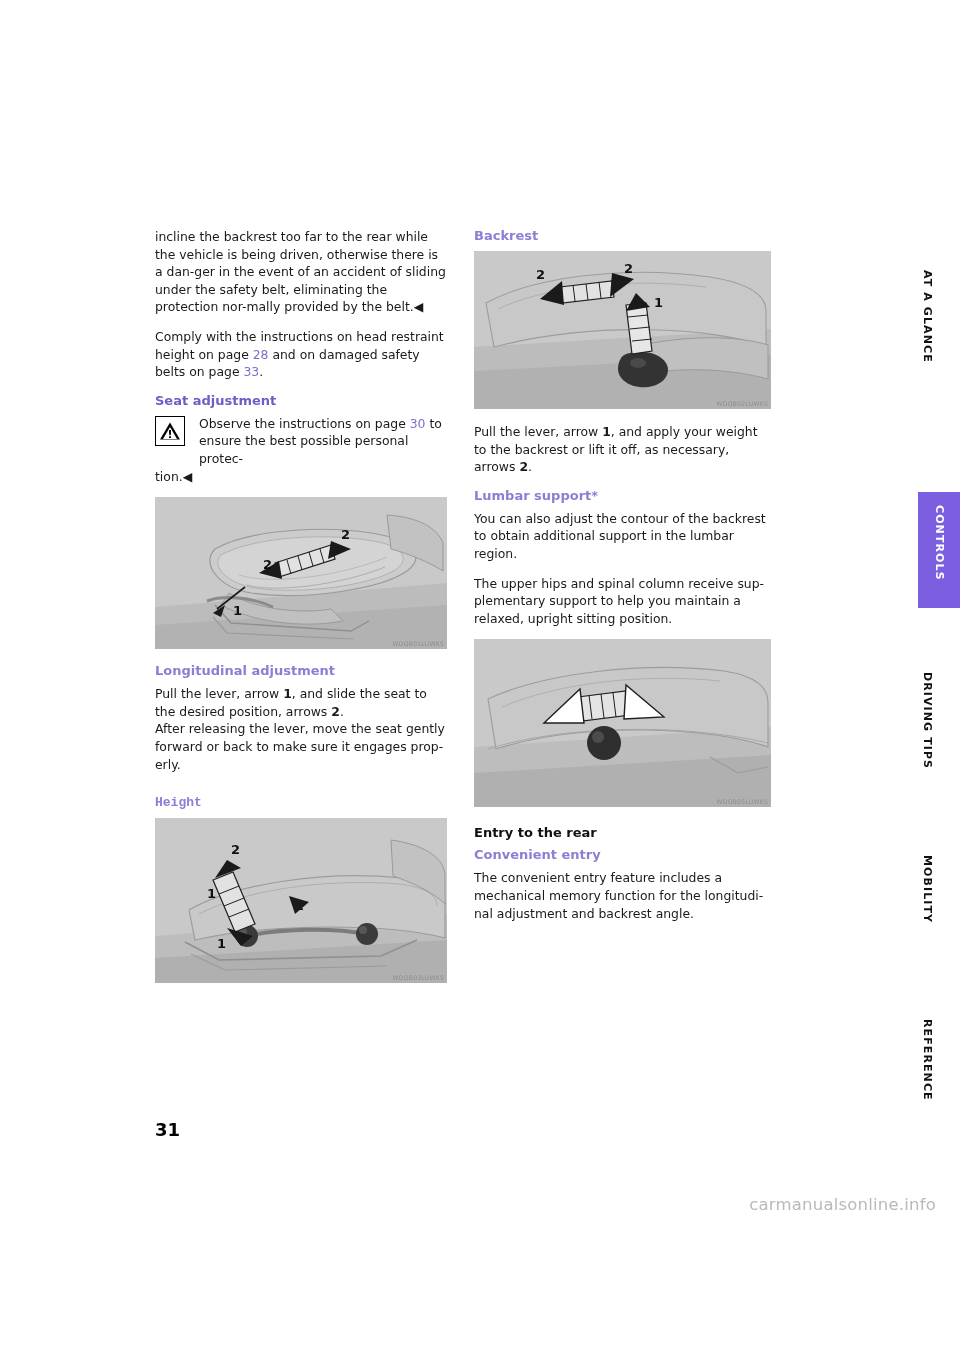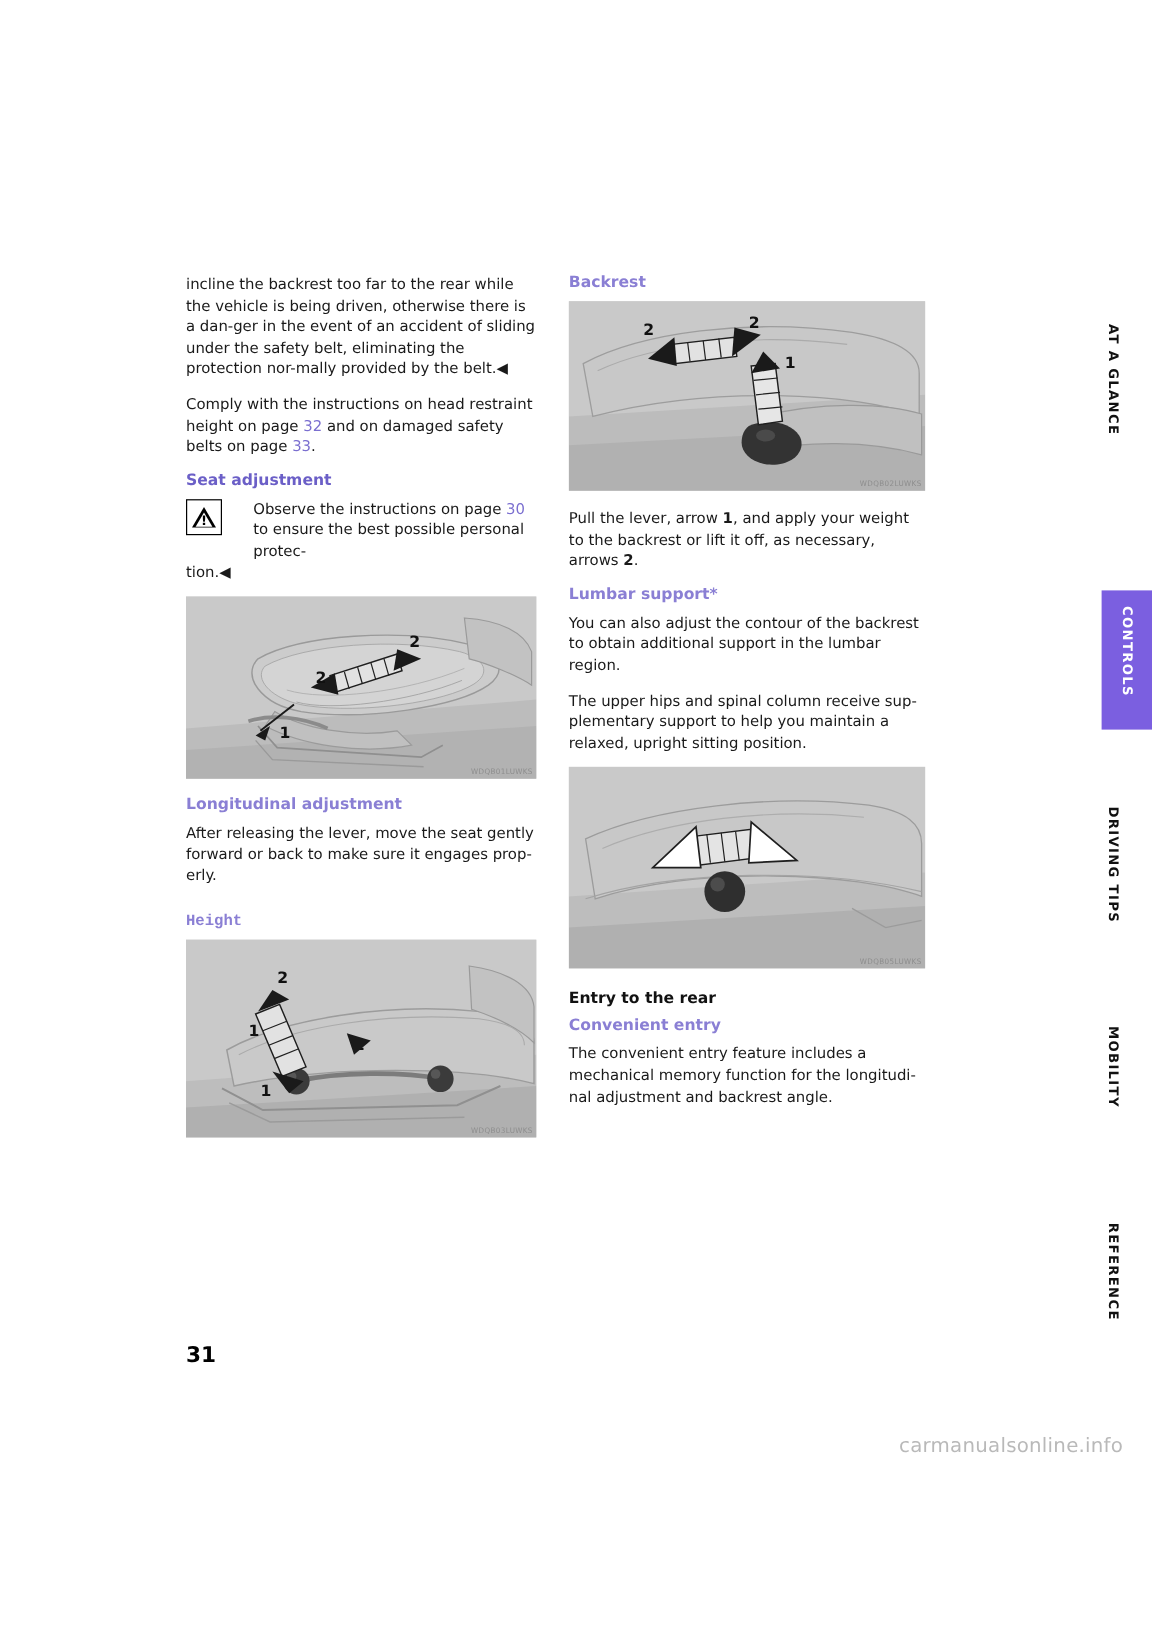--- a/index.html
+++ b/index.html
@@ -119,21 +119,21 @@
   .warn-icon .bang {
     position: absolute;
     left: 50%; top: 60%;
     transform: translate(-50%, -50%);
     font-size: 11px;
     font-weight: bold;
     line-height: 1;
     color: #000;
   }
   .warn-text {
-    margin-left: 56px;
+    margin-left: 44px;
     font-size: 12.4px;
     line-height: 17.6px;
     color: #1a1a1a;
   }
   .warn-tail {
     font-size: 12.4px;
     line-height: 17.6px;
     color: #1a1a1a;
     margin: 0 0 12px 0;
   }
@@ -195,21 +195,21 @@
 </style>
 </head>
 <body>
 
 <div class="page">
 
   <div class="col-left">
 
     <p class="body-text">incline the backrest too far to the rear while the vehicle is being driven, otherwise there is a dan-ger in the event of an accident of sliding under the safety belt, eliminating the protection nor-mally provided by the belt.◀</p>
 
-    <p class="body-text"><span>Comply with the instructions on head restraint height on page </span><span class="link">32</span><span> and on damaged safety belts on page </span><span class="link">33</span><span>.</span></p>
+    <p class="body-text"><span>Comply with the instructions on head restraint height on page </span><span class="link">28</span><span> and on damaged safety belts on page </span><span class="link">33</span><span>.</span></p>
 
     <h2 class="heading-purple dark">Seat adjustment</h2>
 
     <div class="warn-block">
       <div class="warn-icon">
         <span class="tri"></span>
         <span class="tri-inner"></span>
         <span class="bang">!</span>
       </div>
       <div class="warn-text"><span>Observe the instructions on page </span><span class="link">30</span><span> to ensure the best possible personal protec-</span></div>
@@ -257,20 +257,21 @@
         <text x="108" y="72" font-family="DejaVu Sans, sans-serif" font-size="13" font-weight="bold" fill="#111">2</text>
 
         <path d="M196,52 L176,44 L173,62 Z" fill="#1a1a1a"></path>
         <text x="186" y="42" font-family="DejaVu Sans, sans-serif" font-size="13" font-weight="bold" fill="#111">2</text>
       </svg>
       <span class="figcode">WDQB01LUWKS</span>
     </div>
 
     <h3 class="heading-purple">Longitudinal adjustment</h3>
 
+    <p class="body-text" style="margin-bottom:0;"><span>Pull the lever, arrow </span><span class="bold">1</span><span>, and slide the seat to the desired position, arrows </span><span class="bold">2</span><span>.</span></p>
 
     <p class="body-text">After releasing the lever, move the seat gently forward or back to make sure it engages prop-erly.</p>
 
     <h3 class="heading-purple" style="margin-top:22px;font-family:Liberation Mono, monospace;">Height</h3>
 
     <div class="figure fig-l2">
       <svg width="292" height="165" viewBox="0 0 292 165">
         <rect x="0" y="0" width="292" height="165" fill="#c9c9c9"></rect>
         <path d="M0,118 L292,96 L292,165 L0,165 Z" fill="#bdbdbd"></path>
         <path d="M0,140 L292,122 L292,165 L0,165 Z" fill="#b0b0b0"></path>

